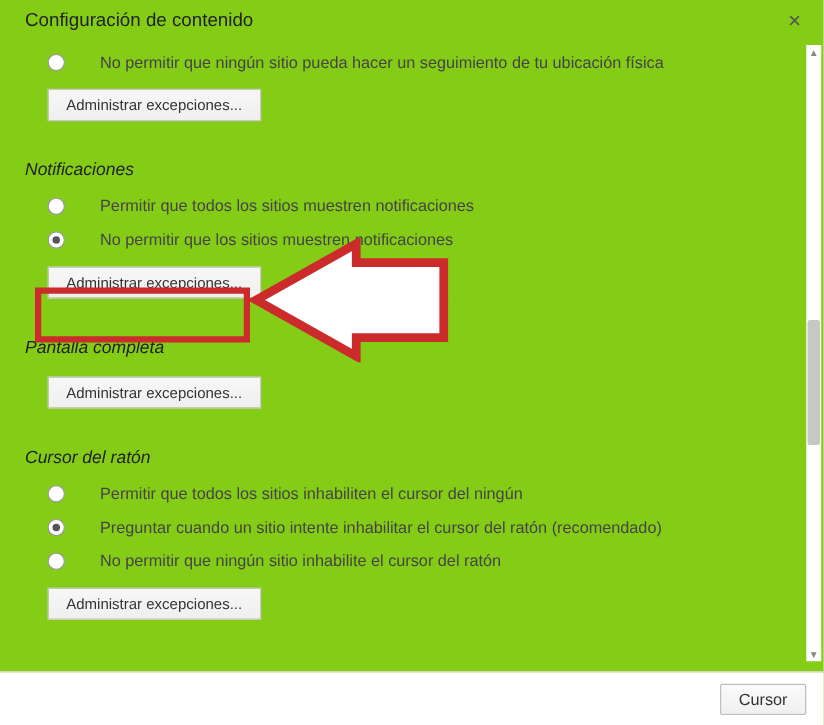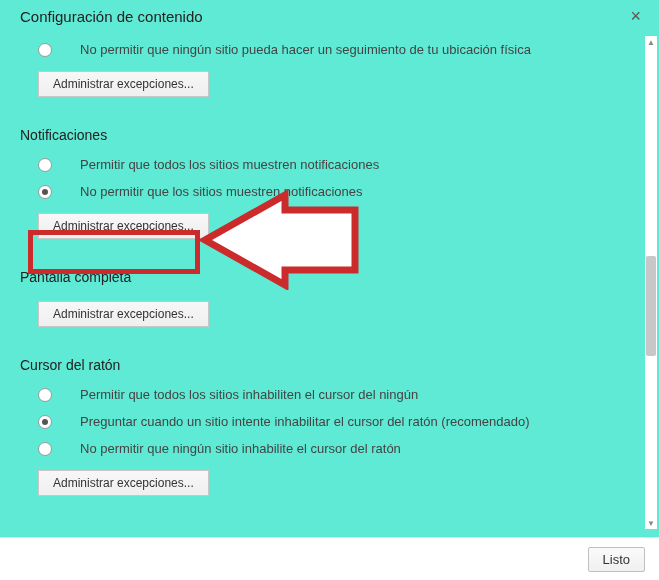--- a/index.html
+++ b/index.html
@@ -1,30 +1,30 @@
 <!DOCTYPE html>
 <html><head>
 <meta charset="utf-8">
 <style>
   * { box-sizing: border-box; margin: 0; padding: 0; }
   html, body { width: 659px; height: 580px; font-family: "Segoe UI", Arial, sans-serif; font-size: 13px; color: #333; background: #fff; overflow: hidden; }
-  .dialog { position: relative; width: 659px; height: 580px; background: #5eead4; }
+  .dialog { position: relative; width: 659px; height: 580px; background: #84cc16; }
   .title-row { display: flex; align-items: center; justify-content: space-between; padding: 6px 14px 0 20px; }
   .title { font-size: 15px; color: #222; }
   .close { font-size: 18px; color: #555; cursor: pointer; padding: 0 4px; }
   .content-wrap { position: absolute; left: 0; right: 0; top: 28px; bottom: 42px; border-top: 0; border-bottom: 1px solid #e5e5e5; }
   .scroll-area { position: absolute; left: 0; right: 16px; top: 0; bottom: 0; overflow: hidden; padding: 2px 0 10px 0; }
   .scrollbar { position: absolute; right: 2px; top: 8px; bottom: 8px; width: 12px; background: #fff; }
   .scroll-track { position: absolute; inset: 0; }
   .scroll-up, .scroll-down { position: absolute; left: 0; width: 12px; height: 12px; display: flex; align-items: center; justify-content: center; color: #888; font-size: 8px; }
   .scroll-up { top: 0; }
   .scroll-down { bottom: 0; }
   .scroll-thumb { position: absolute; left: 1px; width: 10px; background: #c7c7c7; border-radius: 2px; top: 220px; height: 100px; }
   .section { padding: 6px 0 6px 20px; }
-  .section-heading { font-size: 14px; color: #222; margin: 10px 0 8px 0; }
+  .section-heading { font-size: 14px; color: #222; margin: 10px 0 8px 0; font-style: italic; }
   .option-row { display: flex; align-items: center; gap: 28px; padding: 6px 0 6px 18px; color: #444; }
   .radio { width: 14px; height: 14px; border: 1px solid #9a9a9a; border-radius: 50%; display: inline-flex; align-items: center; justify-content: center; background: #fff; }
   .radio.selected::after { content: ""; width: 6px; height: 6px; background: #555; border-radius: 50%; display: block; }
   .btn { display: inline-block; margin: 8px 3px 8px 18px; padding: 5px 14px; background: linear-gradient(#f7f7f7, #efefef); border: 1px solid #c8c8c8; color: #333; font-size: 12px; cursor: pointer; }
   .footer { position: absolute; left: 0; right: 0; bottom: 0; height: 42px; display: flex; align-items: center; justify-content: flex-end; padding: 0 14px; background: #fff; }
   .btn-listo { padding: 4px 14px; background: linear-gradient(#fafafa, #f0f0f0); border: 1px solid #bfbfbf; color: #333; font-size: 13px; cursor: pointer; border-radius: 2px; }
   .annot-box { position: absolute; border: 5px solid #cc2b2b; pointer-events: none; }
   .annot-arrow { position: absolute; pointer-events: none; }
 </style>
 </head>
@@ -92,21 +92,21 @@
     <div class="scrollbar">
       <div class="scroll-track">
         <div class="scroll-up">▲</div>
         <div class="scroll-thumb"></div>
         <div class="scroll-down">▼</div>
       </div>
     </div>
   </div>
 
   <div class="footer">
-    <button class="btn-listo">Listo</button>
+    <button class="btn-listo">Cursor</button>
   </div>
 
   <div class="annot-box" style="left:28px; top:230px; width:172px; height:44px;"></div>
   <svg class="annot-arrow" style="left:195px; top:190px; width:170px; height:100px;" viewBox="0 0 170 100">
     <path d="M 160 20 L 90 20 L 90 5 L 10 50 L 90 95 L 90 80 L 160 80 Z" fill="#ffffff" stroke="#cc2b2b" stroke-width="7" stroke-linejoin="miter"></path>
   </svg>
 
 </div>
 
 </body></html>

